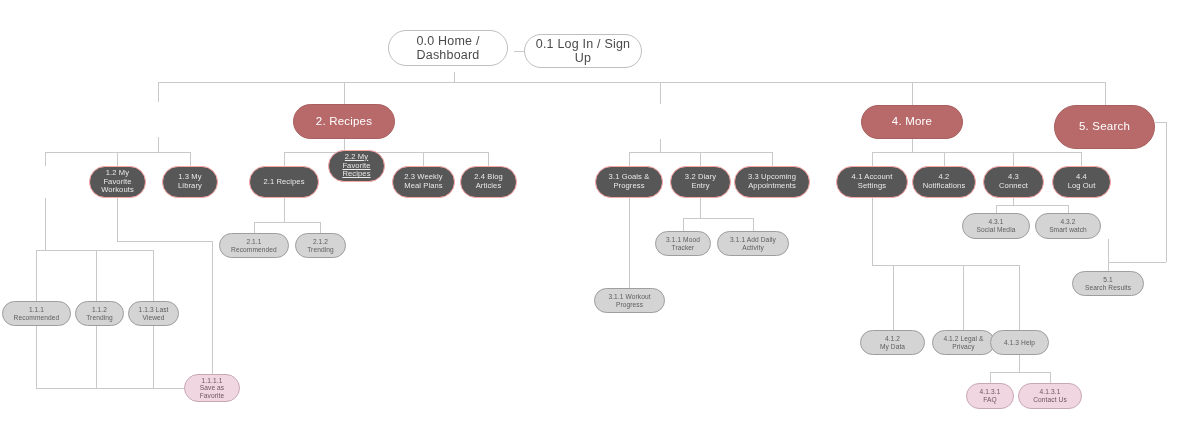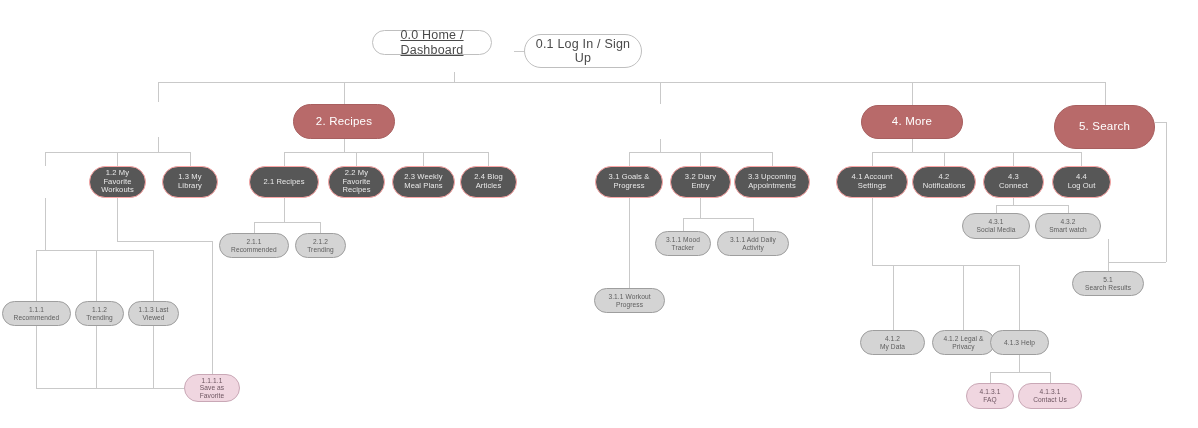--- a/index.html
+++ b/index.html
@@ -167,35 +167,35 @@
       <path d="M963,265 L963,330"></path>
       <path d="M1019,265 L1019,330"></path>
 
       <path d="M1019,355 L1019,372"></path>
       <path d="M990,372 L1050,372"></path>
       <path d="M990,372 L990,383"></path>
       <path d="M1050,372 L1050,383"></path>
     </g>
   </svg>
 
-  <div class="node n-root" style="left:372px;top:30px;width:120px;height:25px;text-decoration:underline;">0.0 Home /
+  <div class="node n-root" style="left:388px;top:30px;width:120px;height:36px;">0.0 Home /
 Dashboard</div>
   <div class="node n-root" style="left:524px;top:34px;width:118px;height:34px;">0.1 Log In / Sign Up</div>
 
   <div class="node n-primary" style="left:293px;top:104px;width:102px;height:35px;">2. Recipes</div>
   <div class="node n-primary" style="left:861px;top:105px;width:102px;height:34px;">4. More</div>
   <div class="node n-primary" style="left:1054px;top:105px;width:101px;height:44px;">5.  Search</div>
 
   <div class="node n-dark" style="left:89px;top:166px;width:57px;height:32px;">1.2 My
 Favorite
 Workouts</div>
   <div class="node n-dark" style="left:162px;top:166px;width:56px;height:32px;">1.3 My
 Library</div>
   <div class="node n-dark" style="left:249px;top:166px;width:70px;height:32px;">2.1 Recipes</div>
-  <div class="node n-dark" style="left:328px;top:166px;width:57px;height:32px;">2.2 My
+  <div class="node n-dark" style="left:328px;top:150px;width:57px;height:32px;text-decoration:underline;">2.2 My
 Favorite
 Recipes</div>
   <div class="node n-dark" style="left:392px;top:166px;width:63px;height:32px;">2.3 Weekly
 Meal Plans</div>
   <div class="node n-dark" style="left:460px;top:166px;width:57px;height:32px;">2.4 Blog
 Articles</div>
   <div class="node n-dark" style="left:595px;top:166px;width:68px;height:32px;">3.1 Goals &amp;
 Progress</div>
   <div class="node n-dark" style="left:670px;top:166px;width:61px;height:32px;">3.2 Diary
 Entry</div>

